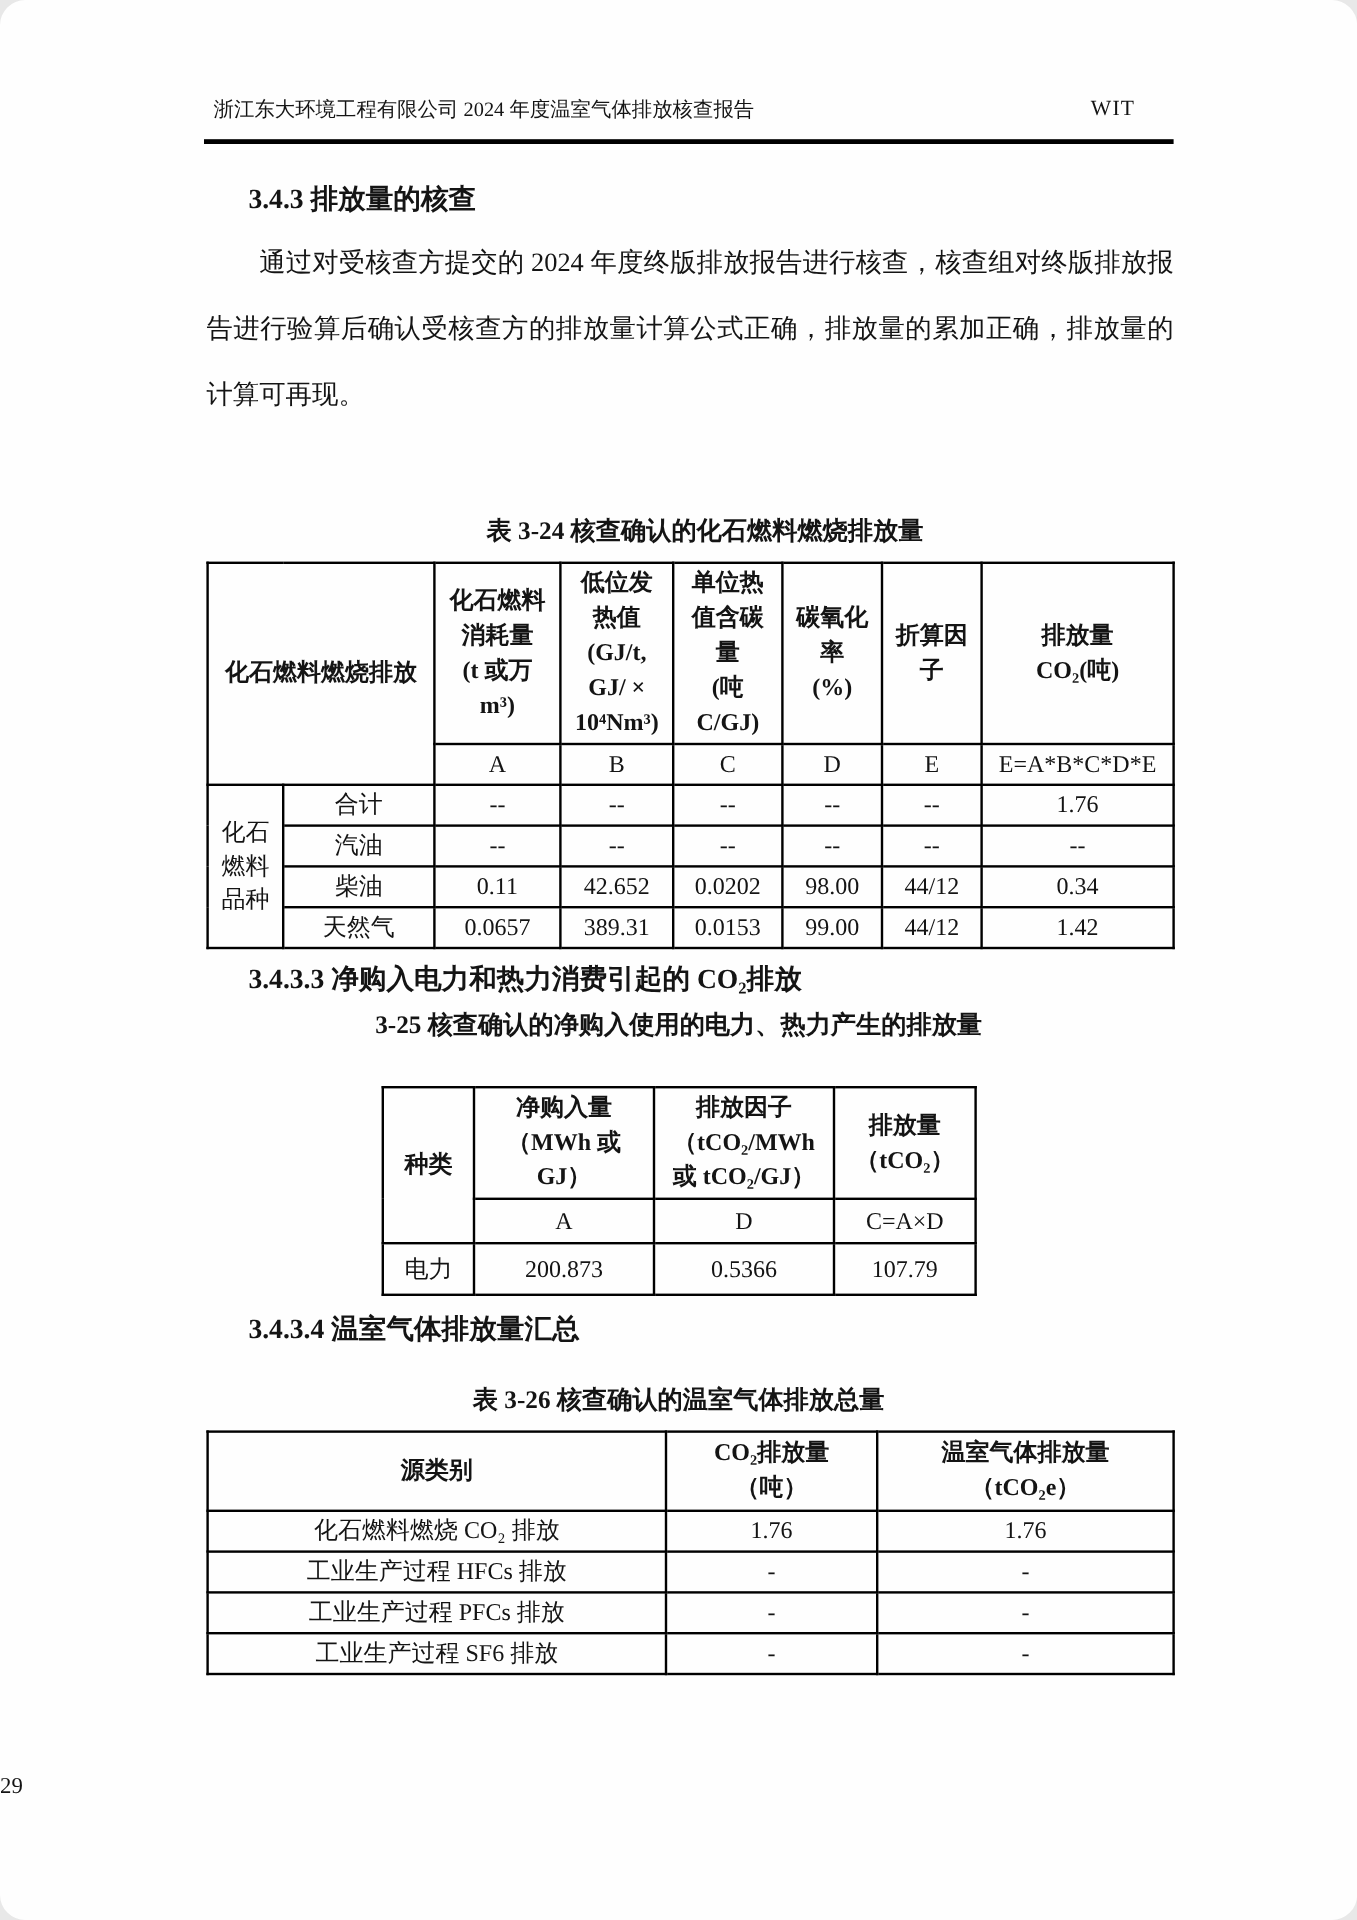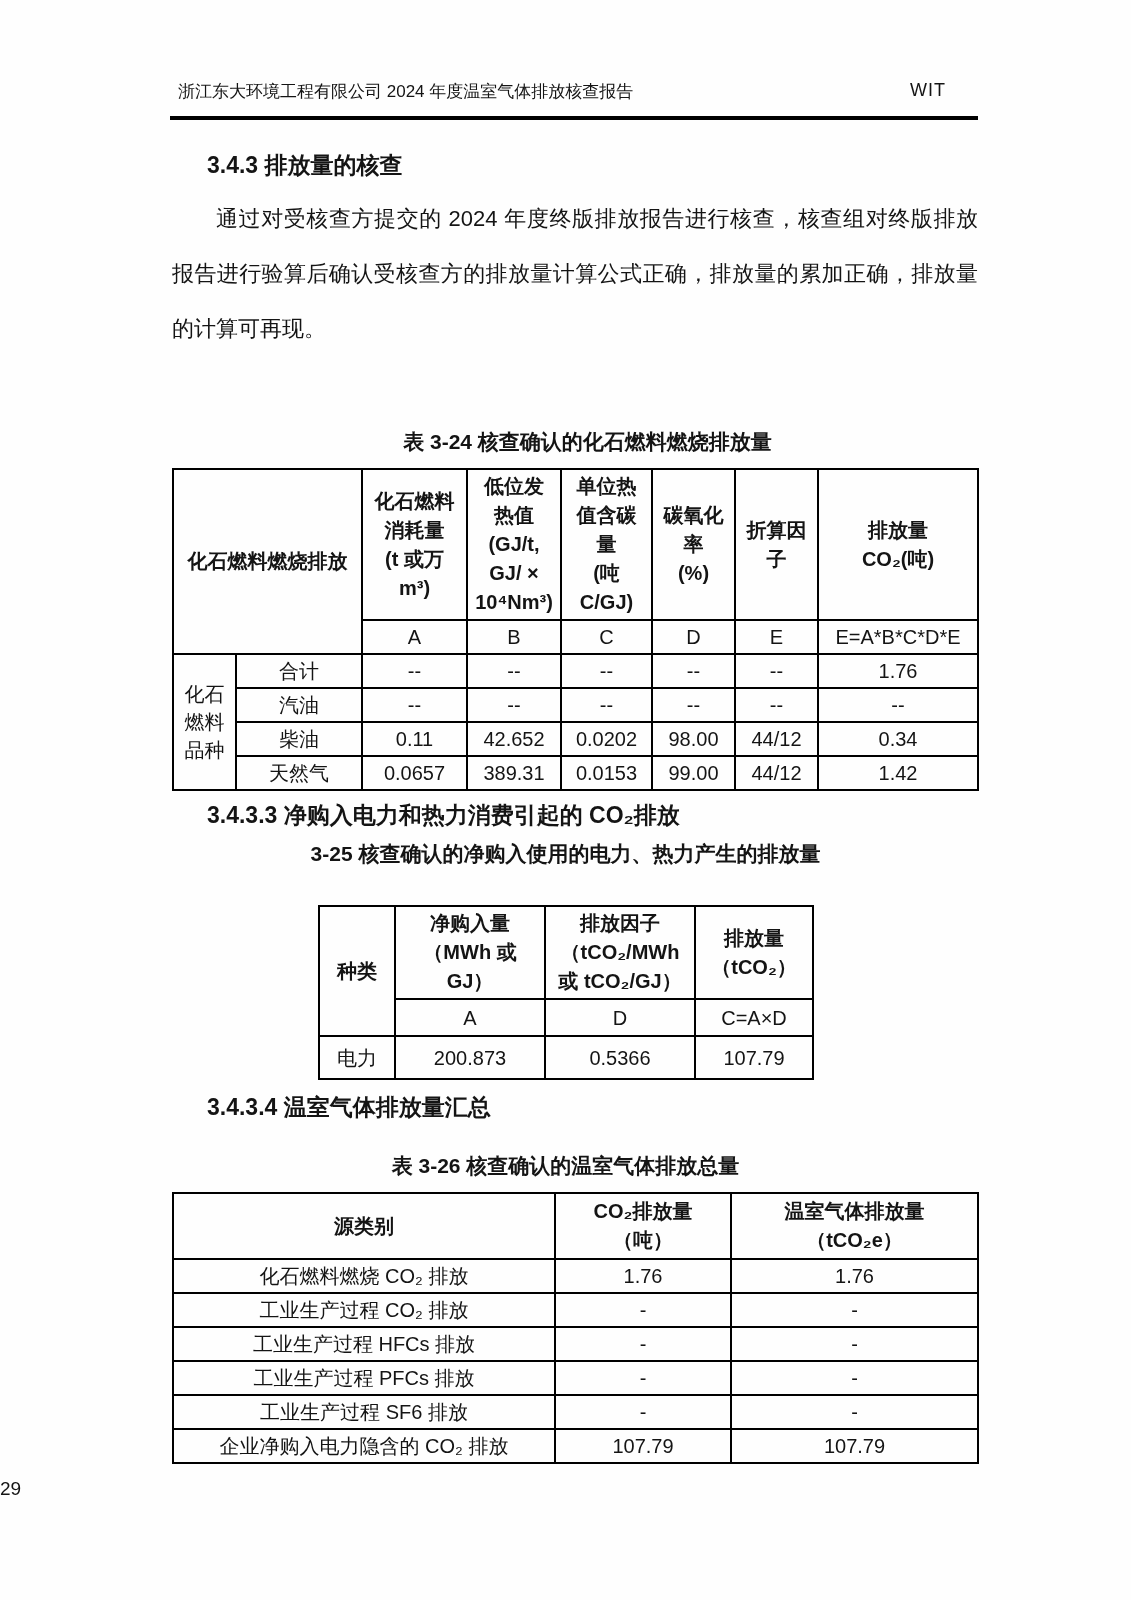--- a/index.html
+++ b/index.html
@@ -1,20 +1,21 @@
 <!DOCTYPE html>
 <html><head>
 <meta charset="utf-8">
 <style>
   html,body { margin:0; padding:0; background:#e8e8e8; }
   .page {
     position:relative; width:1131px; height:1600px; margin:0 auto;
     background:#fefefe; color:#141414;
-    font-family:Liberation Sans, sans-serif;
+    font-family:Liberation Serif, serif;
     overflow:hidden;
+    border-radius:21px;
   }
   .abs { position:absolute; }
 
   
   .runhead { top:80px; left:178px; width:800px; display:flex;
              justify-content:space-between; align-items:flex-start;
              font-size:17px; }
   .runhead .wit { padding-right:32px; font-size:18px; letter-spacing:1px; }
   .rule { top:116px; left:170px; width:808px; height:4px; background:#000; }
 
@@ -209,42 +210,32 @@
 （吨）</th>
       <th>温室气体排放量
 （tCO₂e）</th>
     </tr>
     <tr class="body">
       <td>化石燃料燃烧 CO₂ 排放</td>
       <td>1.76</td>
       <td>1.76</td>
     </tr>
     <tr class="body">
-      <td>工业生产过程 CO₂ 排放</td>
-      <td>-</td>
-      <td>-</td>
-    </tr>
-    <tr class="body">
       <td>工业生产过程 HFCs 排放</td>
       <td>-</td>
       <td>-</td>
     </tr>
     <tr class="body">
       <td>工业生产过程 PFCs 排放</td>
       <td>-</td>
       <td>-</td>
     </tr>
     <tr class="body">
       <td>工业生产过程 SF6 排放</td>
       <td>-</td>
       <td>-</td>
-    </tr>
-    <tr class="body">
-      <td>企业净购入电力隐含的 CO₂ 排放</td>
-      <td>107.79</td>
-      <td>107.79</td>
     </tr>
   </tbody>
     </table>
 
   <div class="abs pageno">29</div>
 
 </div>
 
 </body></html>

